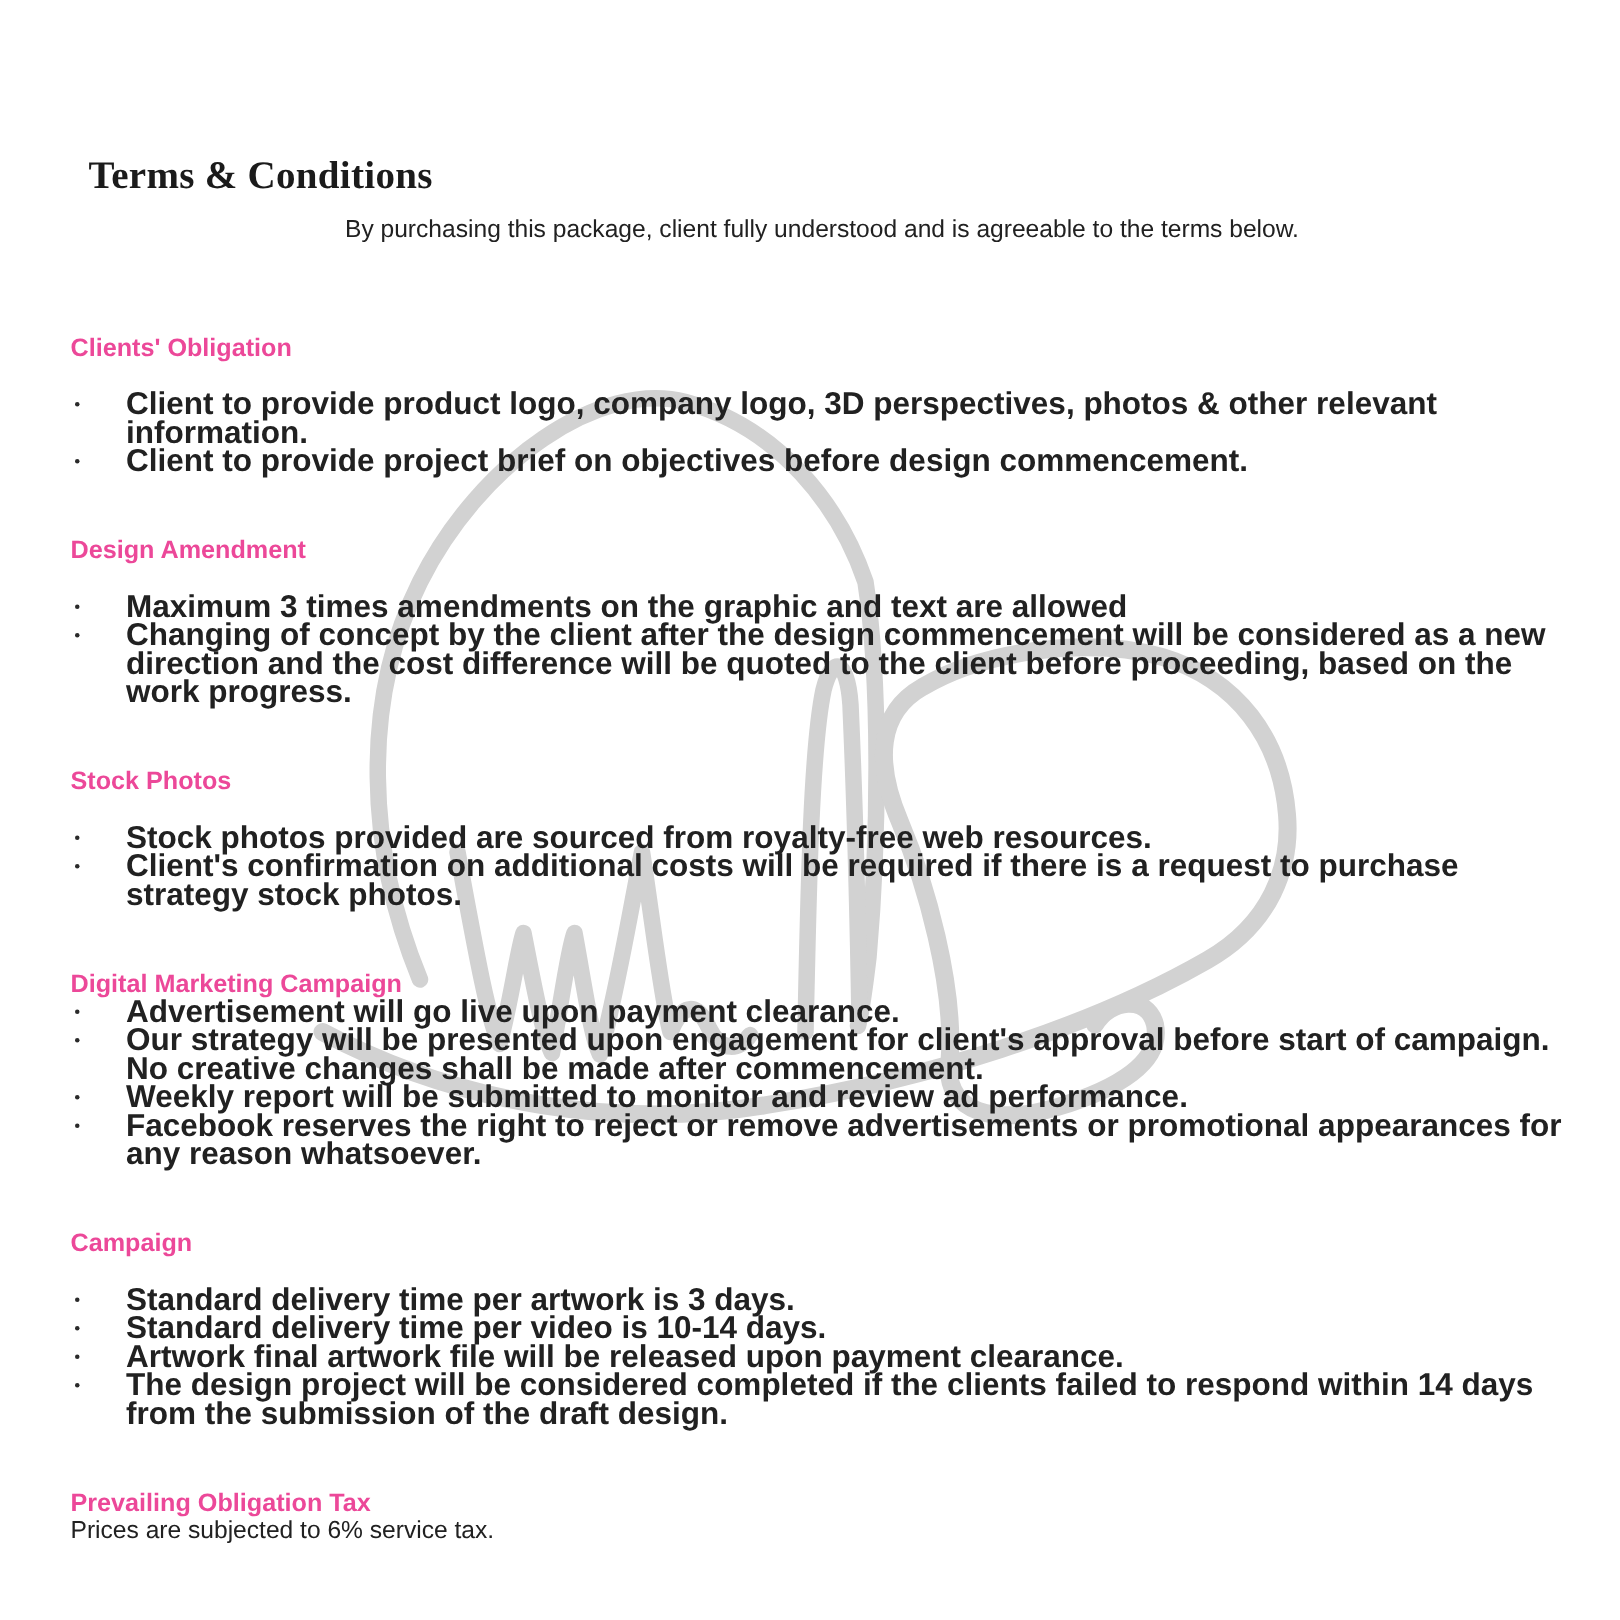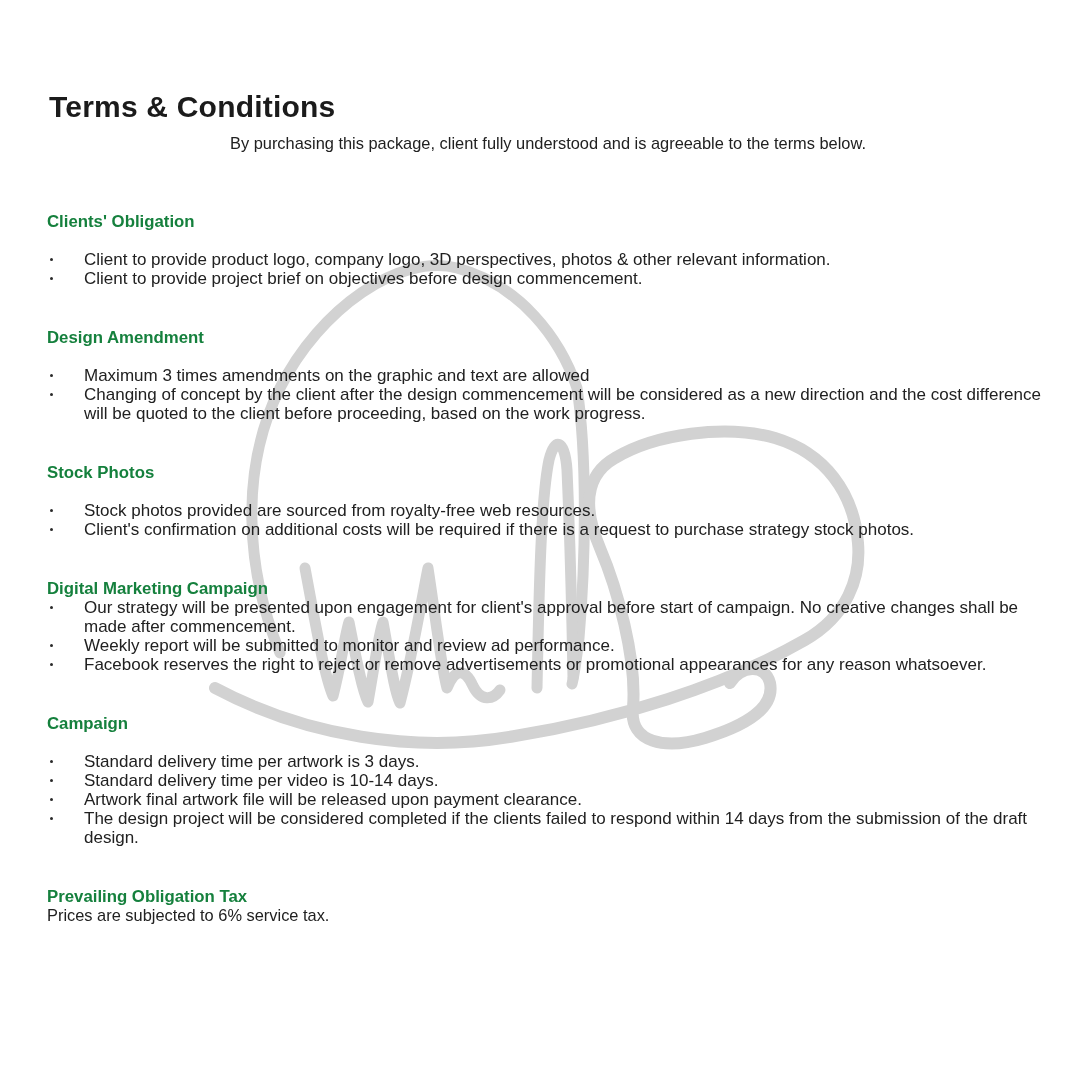--- a/index.html
+++ b/index.html
@@ -31,53 +31,55 @@
   }
   .content {
     position: absolute;
     left: 47px;
     top: 92px;
     width: 1002px;
     z-index: 1;
     color: #212121;
   }
   h1.page-title {
-    margin: 2px;
-    font-size: 30px;
+    margin: 12px;
+    font-size: 26px;
     line-height: 25px;
     font-weight: 700;
     letter-spacing: 0.2px;
     color: #1b1b1b;
+    font-family: Liberation Serif, serif;
   }
   p.intro {
     margin: 15px;
     font-size: 16.4px;
     line-height: 19px;
     text-align: center;
   }
   .section { margin-top: 40px; }
   .section.first { margin-top: 59px; }
   .section h2 {
     margin: 0;
     font-size: 16.8px;
     line-height: 19px;
     font-weight: 700;
-    color: #15803d;
+    color: #ec4899;
   }
   .section ul {
     margin: 19px 0 0 0;
     padding: 0;
     list-style: none;
   }
   .section.tight ul { margin-top: 0; }
   .section li {
     position: relative;
     padding-left: 37px;
-    font-size: 17px;
+    font-size: 21px;
     line-height: 19px;
+    font-weight: bold;
   }
   .section li .dot {
     position: absolute;
     left: 3px;
     top: 8px;
     width: 3px;
     height: 3px;
     border-radius: 50%;
     background: #2a2a2a;
   }
@@ -151,20 +153,21 @@
         <section class="section">
           <h2>Stock Photos</h2>
           <ul>
             <li><span class="dot"></span><span>Stock photos provided are sourced from royalty-free web resources.</span></li>
             <li><span class="dot"></span><span>Client's confirmation on additional costs will be required if there is a request to purchase strategy stock photos.</span></li>
           </ul>
         </section>
         <section class="section tight">
           <h2>Digital Marketing Campaign</h2>
           <ul>
+            <li><span class="dot"></span><span>Advertisement will go live upon payment clearance.</span></li>
             <li><span class="dot"></span><span>Our strategy will be presented upon engagement for client's approval before start of campaign. No creative changes shall be made after commencement.</span></li>
             <li><span class="dot"></span><span>Weekly report will be submitted to monitor and review ad performance.</span></li>
             <li><span class="dot"></span><span>Facebook reserves the right to reject or remove advertisements or promotional appearances for any reason whatsoever.</span></li>
           </ul>
         </section>
         <section class="section">
           <h2>Campaign</h2>
           <ul>
             <li><span class="dot"></span><span>Standard delivery time per artwork is 3 days.</span></li>
             <li><span class="dot"></span><span>Standard delivery time per video is 10-14 days.</span></li>

